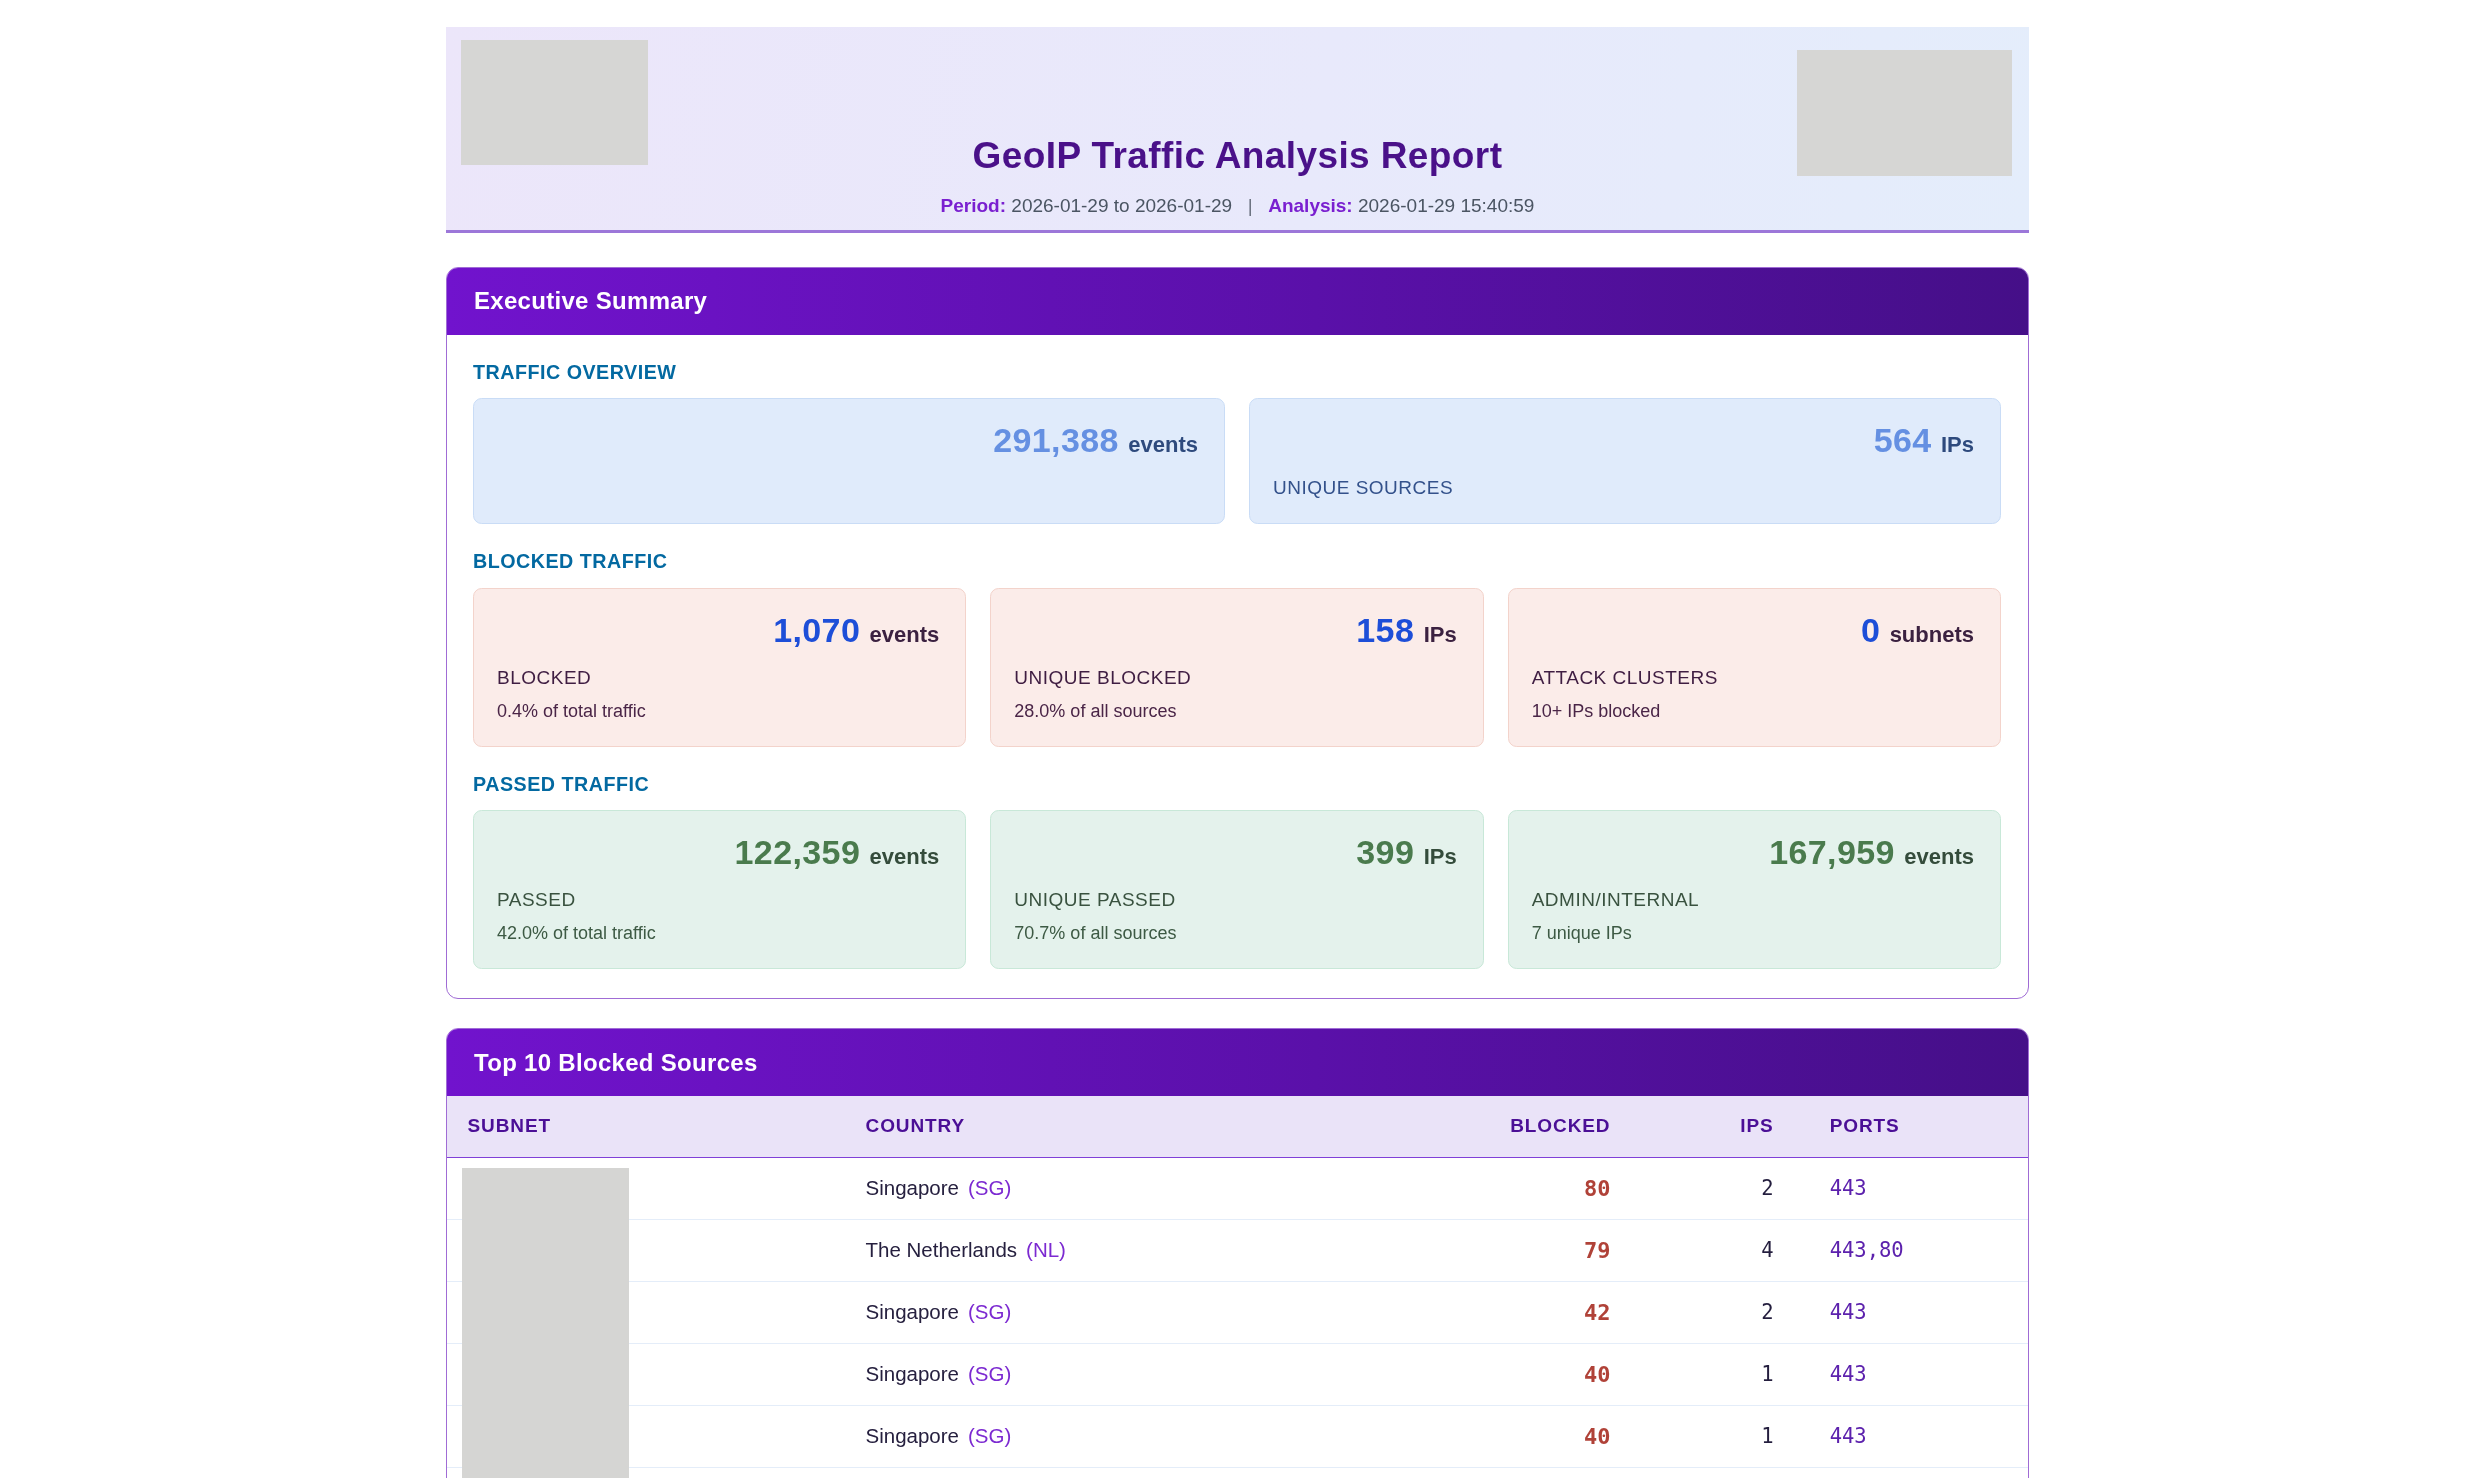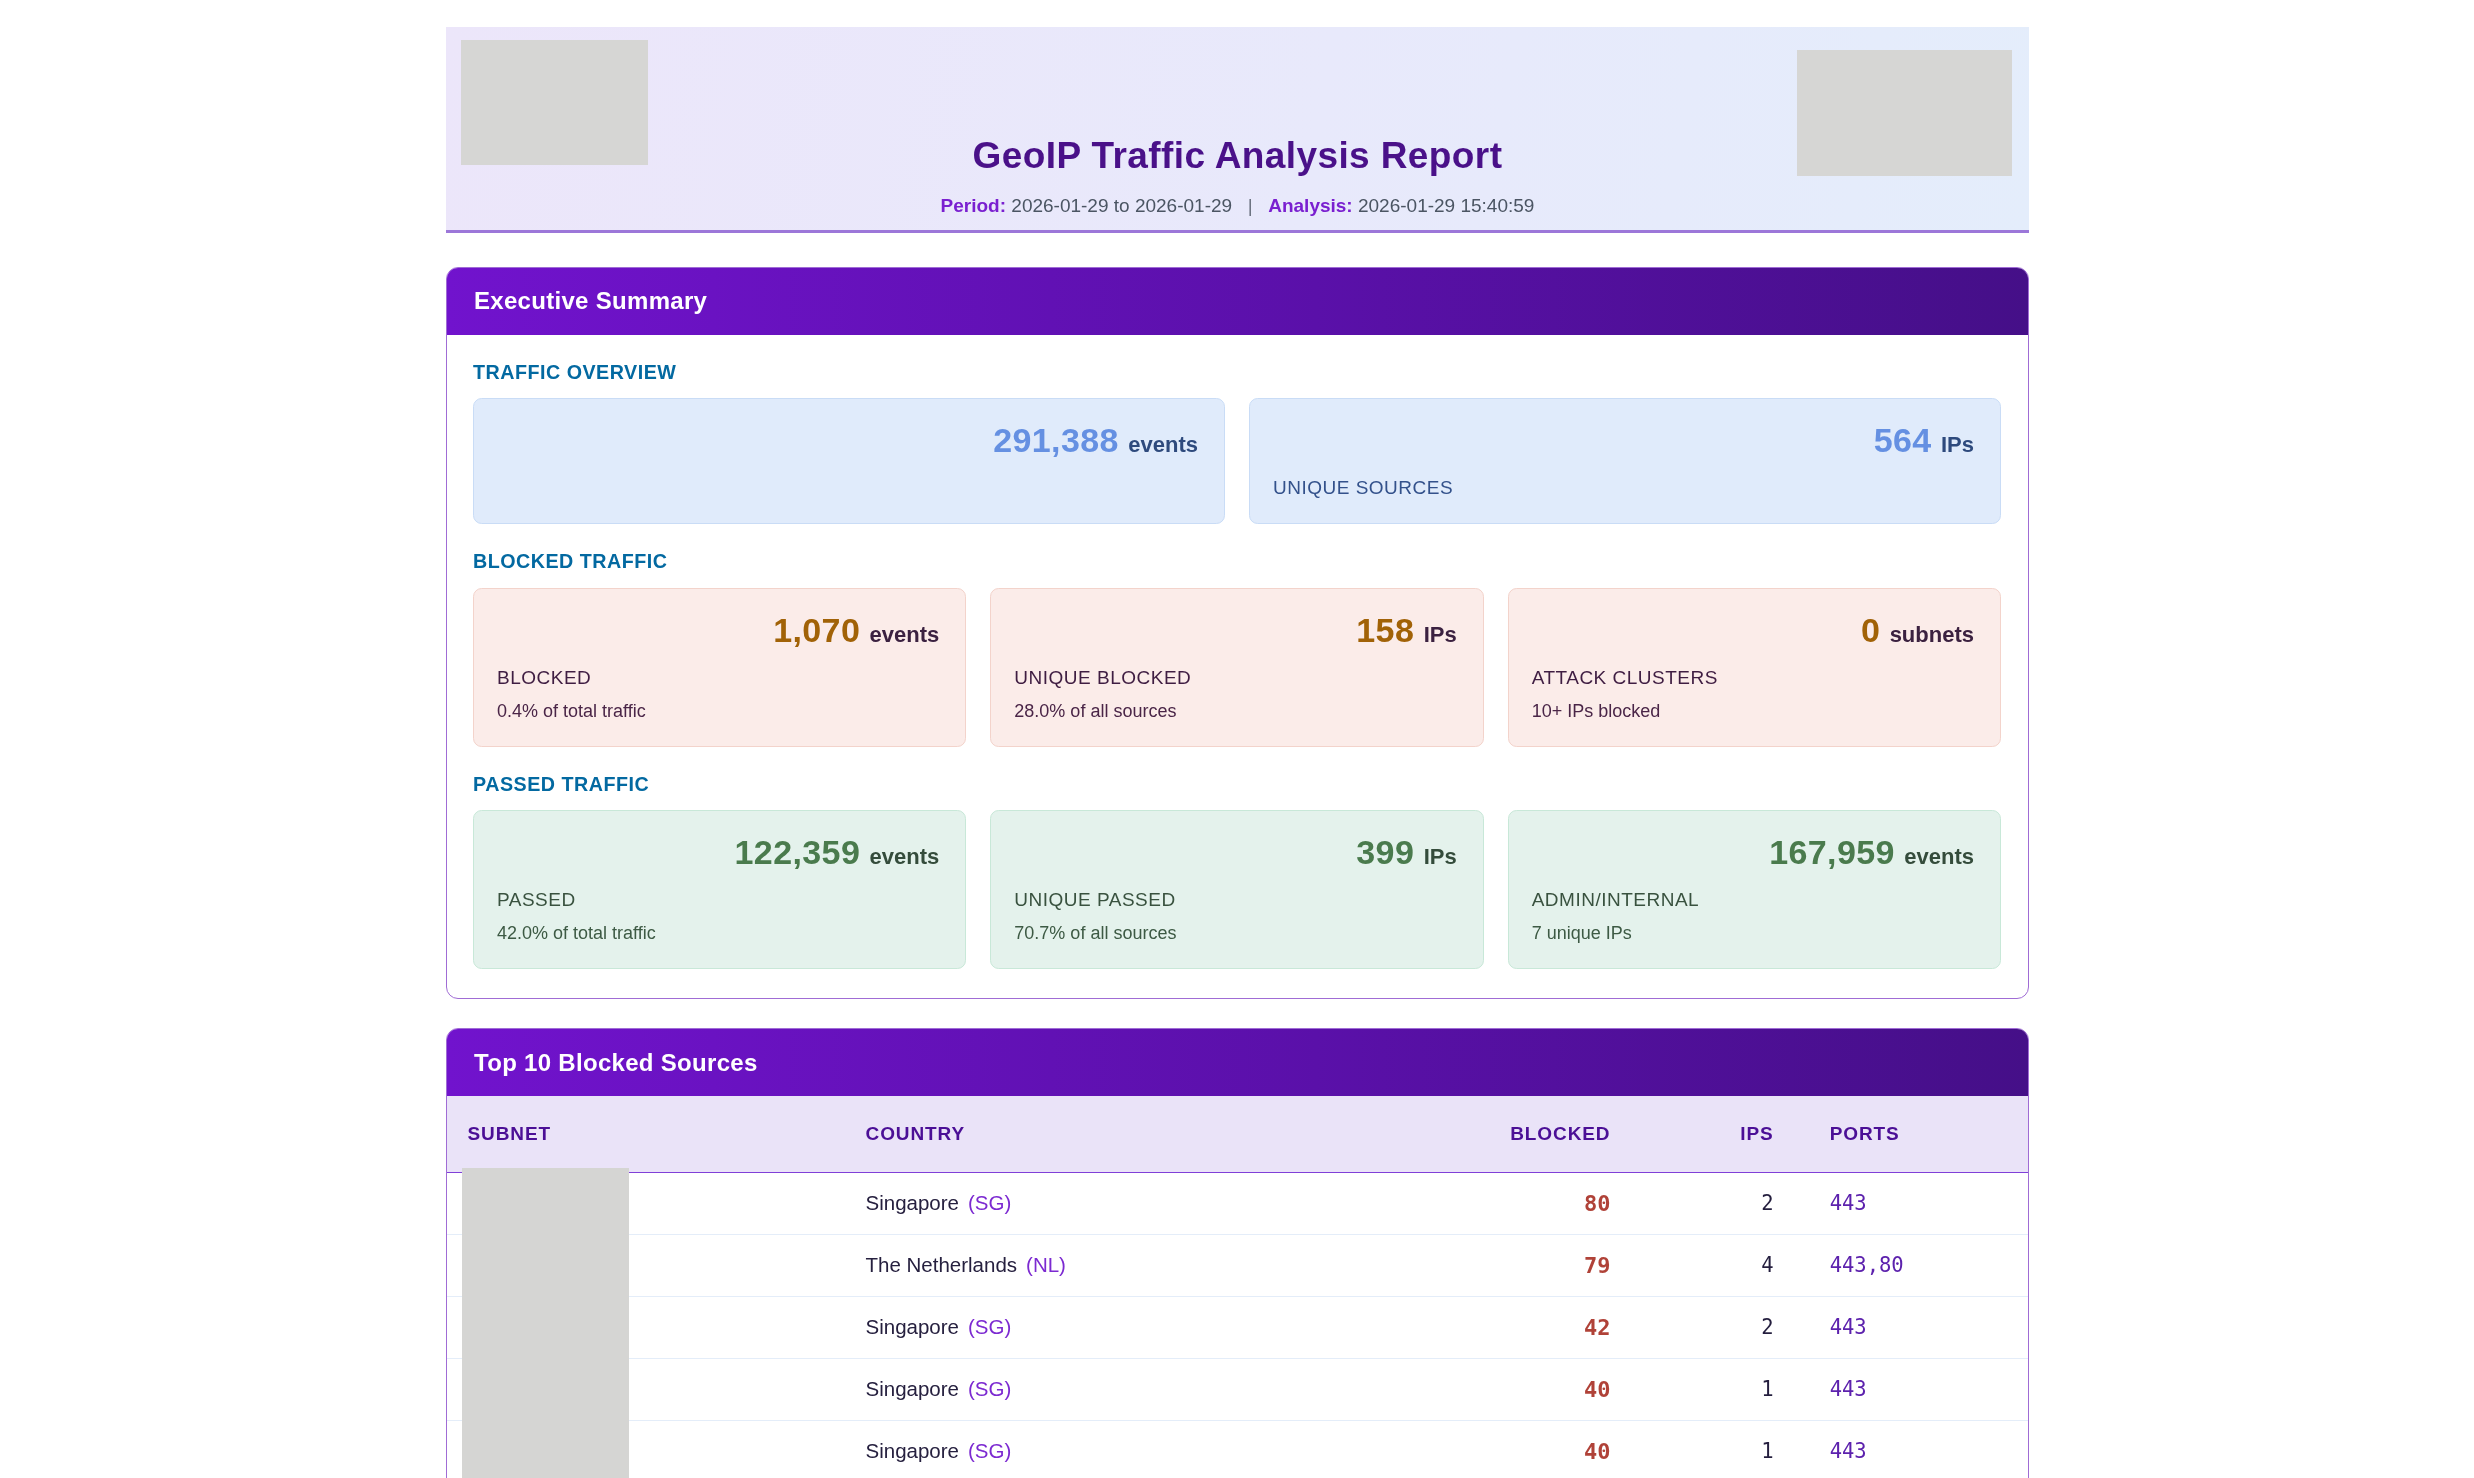--- a/index.html
+++ b/index.html
@@ -63,42 +63,42 @@
     border-radius: 8.6px;
     border: 1.7px solid transparent;
     padding: 22px 26px 24px 23px;
   }
   .stat-card.blue  { background: #e0ebfb; border-color: #c9dcf6; }
   .stat-card.red   { background: #fbece9; border-color: #f3d3cb; }
   .stat-card.green { background: #e4f2ec; border-color: #c8e8d8; }
   .stat-top { display: flex; align-items: baseline; justify-content: flex-end; }
   .stat-value { font-size: 34px; font-weight: bold; letter-spacing: 0.4px; }
   .blue  .stat-value { color: #6590e2; }
-  .red   .stat-value { color: #a16207; }
+  .red   .stat-value { color: #1d4ed8; }
   .green .stat-value { color: #4a7b4d; }
   .stat-unit { font-size: 22px; font-weight: bold; margin-left: 9.4px; }
   .blue  .stat-unit { color: #2e4a7d; }
   .red   .stat-unit { color: #3b2140; }
   .green .stat-unit { color: #344c3b; }
   .stat-label { margin-top: 17px; font-size: 19px; letter-spacing: 0.5px; }
   .blue  .stat-label { color: #33518b; }
   .red   .stat-label { color: #3f1d42; }
   .green .stat-label { color: #39523f; }
   .stat-sub { margin-top: 12px; font-size: 18px; }
   .red   .stat-sub { color: #4a2547; }
   .green .stat-sub { color: #3d5a44; }
 
   
   table.src { width: 100%; border-collapse: collapse; table-layout: fixed; }
   col.c-subnet  { width: 418px; }
   col.c-country { width: 590px; }
   col.c-blocked { width: 171px; }
   col.c-ips     { width: 163px; }
   col.c-ports   { width: 237px; }
-  thead tr { height: 76px; background: #eae3f8; margin-top: 28px; }
+  thead tr { height: 61px; background: #eae3f8; margin-top: 28px; }
   th {
     font-size: 19px; font-weight: bold; color: #4b0f96;
     letter-spacing: 0.9px; text-align: left;
     border-bottom: 1.7px solid #8040d8;
   }
   th.a-subnet { padding-left: 20.5px; }
   th.a-right, td.a-right { text-align: right; padding-right: 17px; }
   th.a-ports, td.a-ports { padding-left: 39px; }
   tbody tr { height: 62px; }
   tbody tr + tr { border-top: 1.7px solid #e4edf9; }

